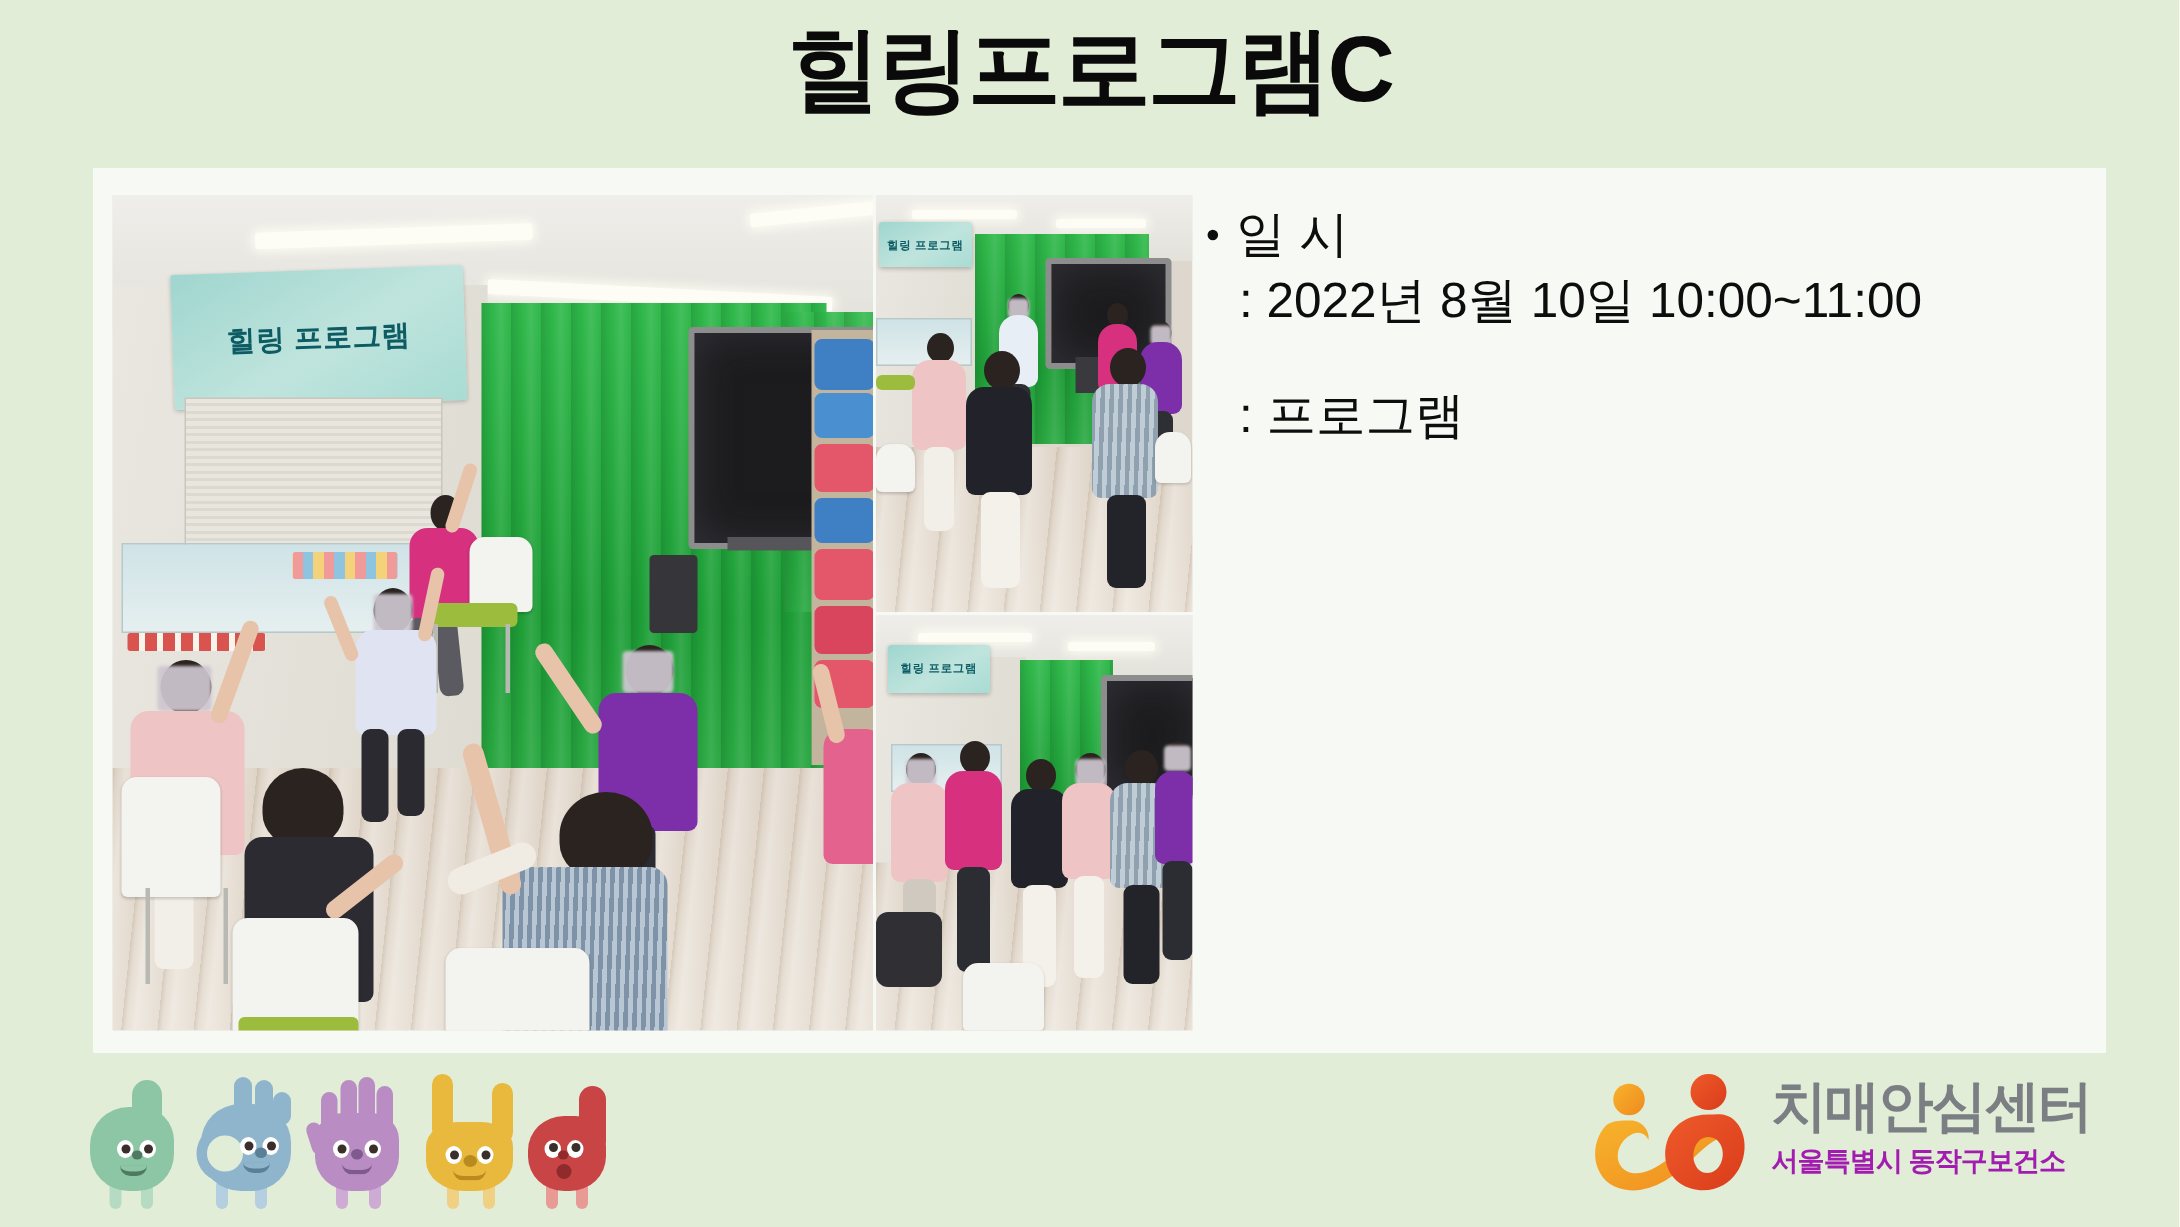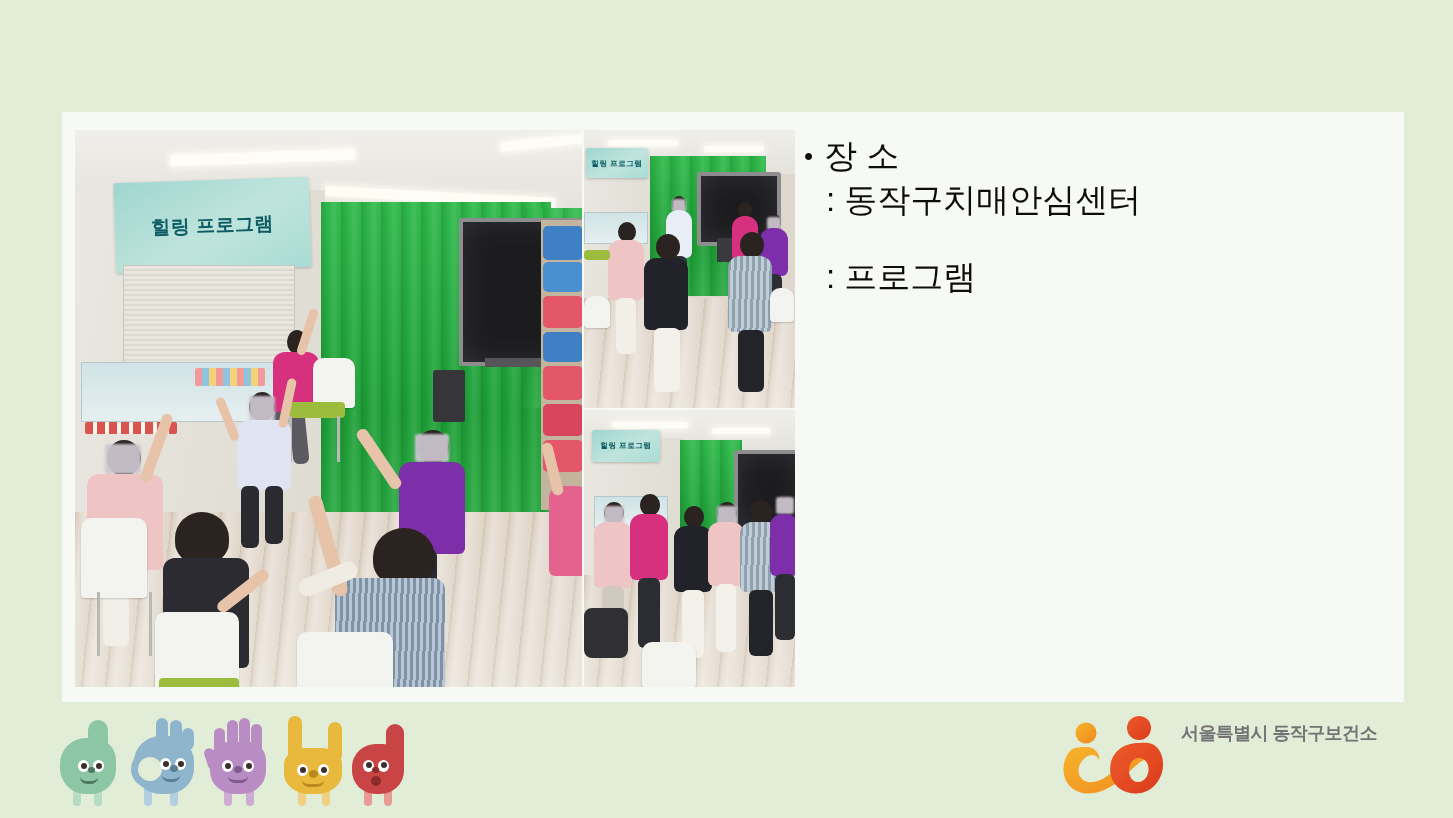--- a/index.html
+++ b/index.html
@@ -261,30 +261,31 @@
     font-weight: bold;
     color: #7b7f84;
     letter-spacing: -1.5px;
     line-height: 1.1;
     white-space: nowrap;
   }
   .logo-sub {
     margin-top: 3px;
     font-size: 18px;
     font-weight: bold;
-    color: #737373;
+    color: #a21caf;
     letter-spacing: -.6px;
     white-space: nowrap;
   }
 </style>
 </head>
 <body>
 
 <div class="slide">
 
+  <div class="slide-title">힐링프로그램C</div>
 
   <div class="content-panel">
 
     <div class="photo-collage">
 
       <div class="photo-main">
         <div class="scene">
 
           <div class="ceiling" style="height:90px;"></div>
           <div class="lamp" style="left:95px;  top:22px;  width:185px; height:11px; transform:rotate(-2deg);"></div>
@@ -495,26 +496,28 @@
             </div>
             <div style="position:absolute;left:0;top:198px;width:44px;height:50px;background:#2f2f34;border-radius:8px;"></div>
             <div class="chair-back" style="left:58px; top:232px; width:54px; height:46px;"></div>
           </div>
         </div>
       </div>
     </div>
 
     <div class="info-block">
 
-
       <div class="info-item">
         <div class="info-label">
-          <span class="info-bullet">•</span><span>장 소</span>
-        </div>
-        <div class="info-value">: 동작구치매안심센터</div>
+          <span class="info-bullet">•</span><span>일 시</span>
+        </div>
+        <div class="info-value">: 2022년 8월 10일 10:00~11:00</div>
+      </div>
+
+      <div class="info-item">
       </div>
 
       <div class="info-item">
         <div class="info-value">: 프로그램</div>
       </div>
 
     </div>
   </div>
 
   <div class="mascots">
@@ -622,17 +625,18 @@
                  C98 34 86 34 76 42 C62 54 48 70 33 68 C22 66 20 52 30 44
                  C36 39 42 41 44 46 C45 40 40 33 32 33 C26 33 20 33 16 36 Z" fill="url(#gOrange)"></path>
 
         <circle cx="84" cy="14" r="12" fill="url(#gRed)"></circle>
         <path d="M84 29 C62 29 52 46 56 62 C60 78 80 84 94 76 C108 68 112 48 104 36
                  C98 27 90 29 84 29 Z M84 44 C92 44 96 54 92 62 C88 70 78 70 75 62
                  C72 54 76 44 84 44 Z" fill="url(#gRed)"></path>
       </svg>
     </div>
     <div class="logo-text-wrap">
+      <div class="logo-title">치매안심센터</div>
       <div class="logo-sub">서울특별시 동작구보건소</div>
     </div>
   </div>
 
 </div>
 
 </body></html>

